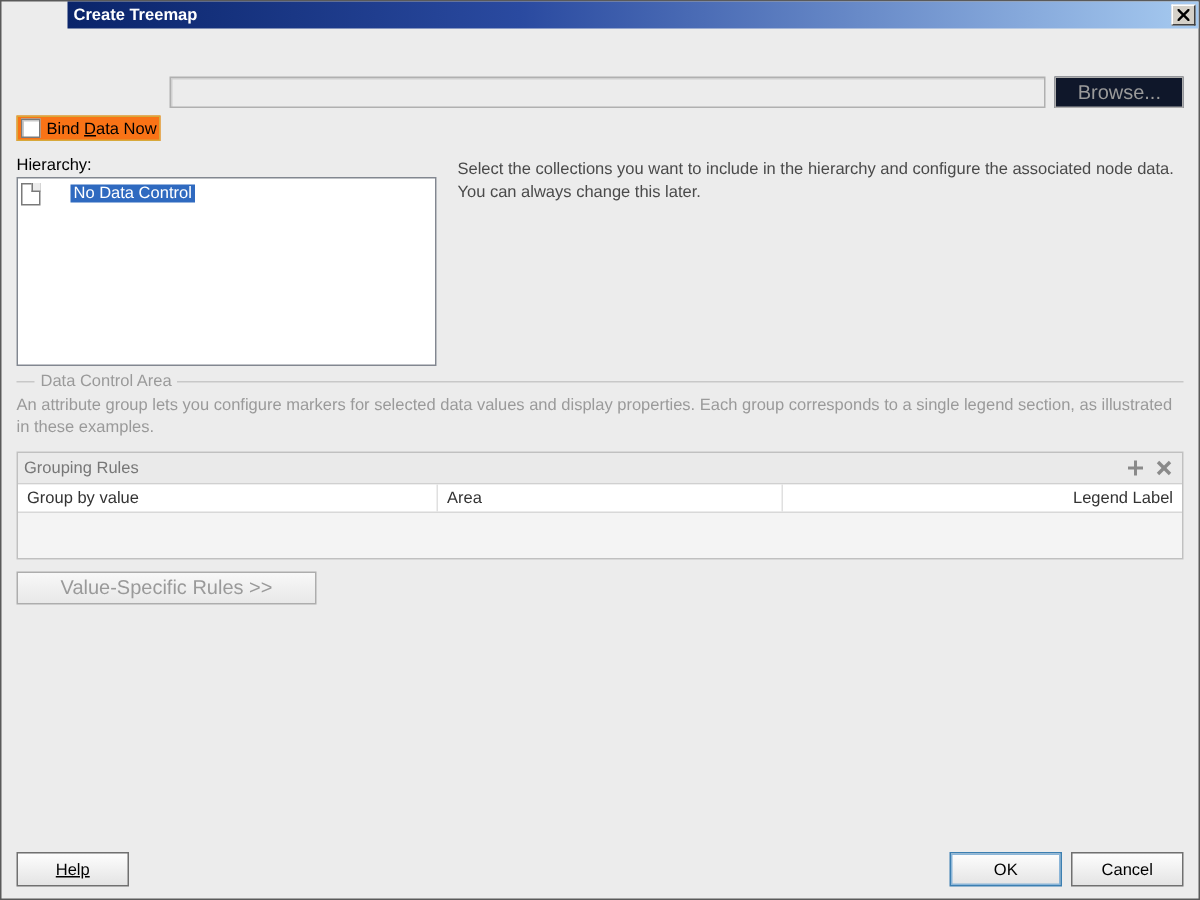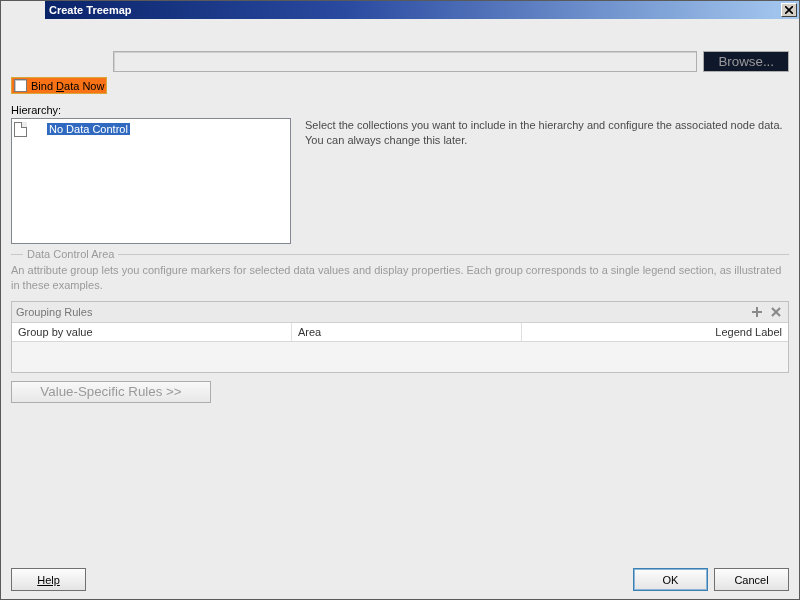--- a/index.html
+++ b/index.html
@@ -131,21 +131,20 @@
   }
   .hier-text-sel {
     background: #2f6ac0;
     color: #fff;
     padding: 0 2px;
   }
   .desc-col {
     flex: 1;
     color: #4a4a4a;
     padding-top: 2px;
-    margin-top: 12px;
   }
   .desc-col p { margin: 0 0 20px 0; line-height: 1.35; }
   
   .fieldset {
     margin-top: 10px;
     position: relative;
     border-top: 1px solid #c8c8c8;
     padding-top: 8px;
   }
   .fieldset-legend {

